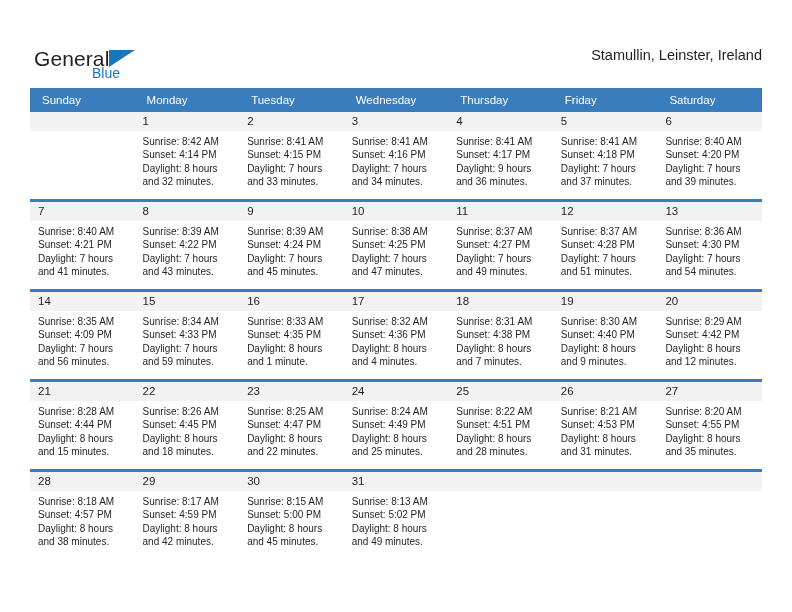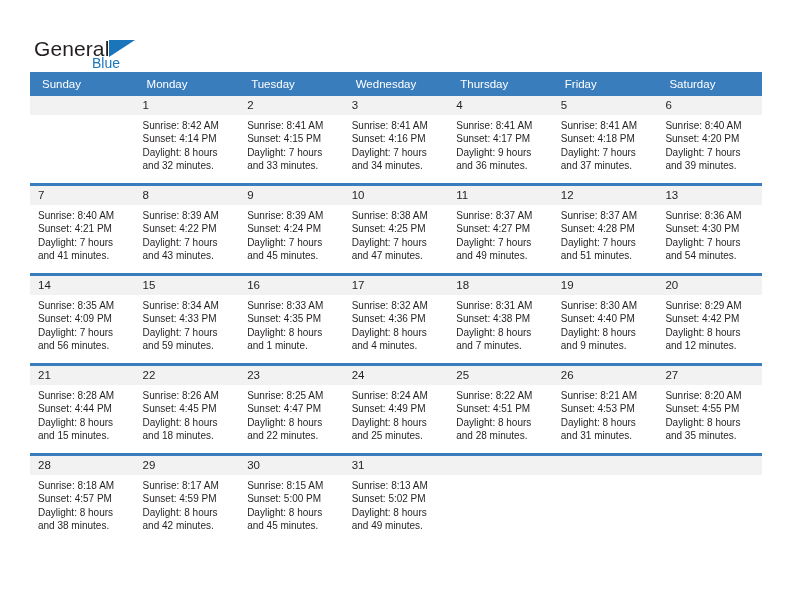--- a/index.html
+++ b/index.html
@@ -15,22 +15,22 @@
     height: 612px;
     background: #ffffff;
     padding: 0 30px;
   }
 
   
   .topbar {
     display: flex;
     align-items: flex-start;
     justify-content: space-between;
-    height: 72px;
-    padding-top: 28px;
+    height: 88px;
+    padding-top: 38px;
   }
   .logo { position: relative; width: 175px; height: 52px; }
   .logo-general {
     font-size: 21px;
     color: #231f20;
     letter-spacing: .1px;
     line-height: 1;
     position: absolute;
     top: 10px; left: 4px;
   }
@@ -123,20 +123,21 @@
 
 <div class="page">
 
   <div class="topbar">
     <div class="logo">
       <span class="logo-general">General</span>
       <span class="logo-tri"></span>
       <span class="logo-blue">Blue</span>
     </div>
     <div class="titles">
+      <div class="cal-sub">Stamullin, Leinster, Ireland</div>
     </div>
   </div>
 
   <table class="calendar">
     <thead>
       <tr>
         <th>Sunday</th>
         <th>Monday</th>
         <th>Tuesday</th>
         <th>Wednesday</th>

